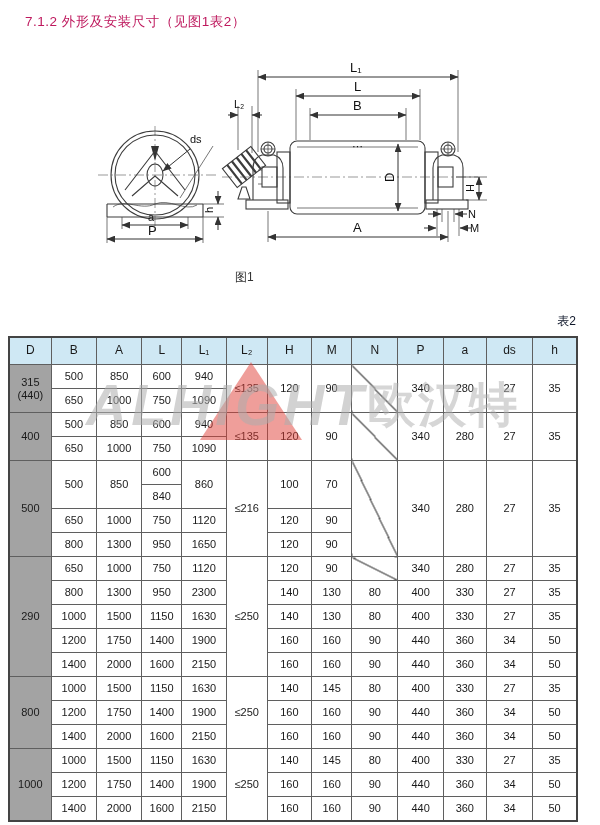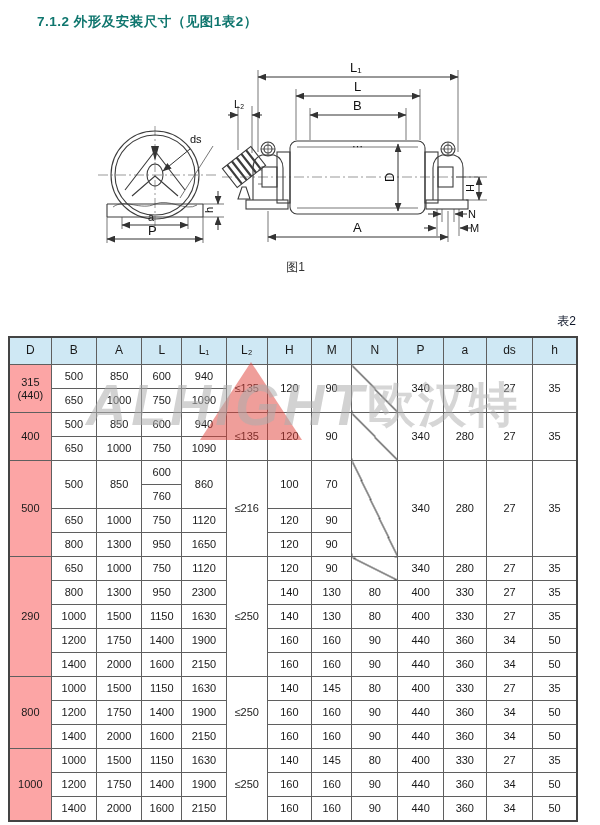--- a/index.html
+++ b/index.html
@@ -1,33 +1,33 @@
 <!DOCTYPE html>
 <html><head>
 <meta charset="utf-8">
 <style>
   html,body{margin:0;padding:0;}
   body{width:600px;height:825px;position:relative;background:#ffffff;
        font-family:"Liberation Sans","DejaVu Sans",sans-serif;overflow:hidden;}
 
-  .title{position:absolute;left:25px;top:13px;color:#0f766e;font-size:13.5px;
-         font-weight:bold;letter-spacing:.5px;margin-left:12px;}
+  .title{position:absolute;left:25px;top:13px;color:#be185d;font-size:13.5px;
+         font-weight:normal;letter-spacing:.5px;}
 
   svg.drawing{position:absolute;left:0;top:0;}
-  .figcap{position:absolute;left:235px;top:259px;width:70px;text-align:right;
+  .figcap{position:absolute;left:235px;top:269px;width:70px;text-align:left;
           font-size:12px;color:#333;}
   .tablecap{position:absolute;right:24px;top:313px;font-size:12px;color:#0f172a;}
 
   table.dims{position:absolute;left:8px;top:336px;width:570px;
              border-collapse:collapse;table-layout:fixed;font-size:11px;color:#1a1a1a;
              border:2px solid #444;}
   .dims th,.dims td{border:1px solid #5f5f5f;text-align:center;vertical-align:middle;
              padding:0;height:23px;line-height:1.15;background:#fff;font-weight:normal;}
   .dims th{background:#cfe8f4;font-size:12px;height:26px;}
-  .dims td.dcell{background:#fca5a5;}
+  .dims td.dcell{background:#a3a3a3;}
   .dims td.slash{background-image:linear-gradient(to right top,
       transparent calc(50% - .7px),#5f5f5f calc(50% - .7px),
       #5f5f5f calc(50% + .7px),transparent calc(50% + .7px));}
 
   .watermark{position:absolute;left:86px;top:364px;width:480px;height:82px;
              pointer-events:none;z-index:5;display:flex;align-items:center;}
   .wm-latin{font-size:57px;font-weight:bold;font-style:italic;
             color:rgba(173,173,173,.55);letter-spacing:4px;white-space:nowrap;}
   .wm-cn{font-size:48px;font-weight:bold;color:rgba(173,173,173,.5);
          letter-spacing:3px;white-space:nowrap;}
@@ -246,21 +246,21 @@
         <td rowspan="4">≤216</td>
         <td rowspan="2">100</td>
         <td rowspan="2">70</td>
         <td rowspan="4" class="slash"></td>
         <td rowspan="4">340</td>
         <td rowspan="4">280</td>
         <td rowspan="4">27</td>
         <td rowspan="4">35</td>
       </tr>
       <tr>
-        <td>760</td>
+        <td>840</td>
       </tr>
       <tr>
         <td>650</td>
         <td>1000</td>
         <td>750</td>
         <td>1120</td>
         <td>120</td>
         <td>90</td>
       </tr>
       <tr>

